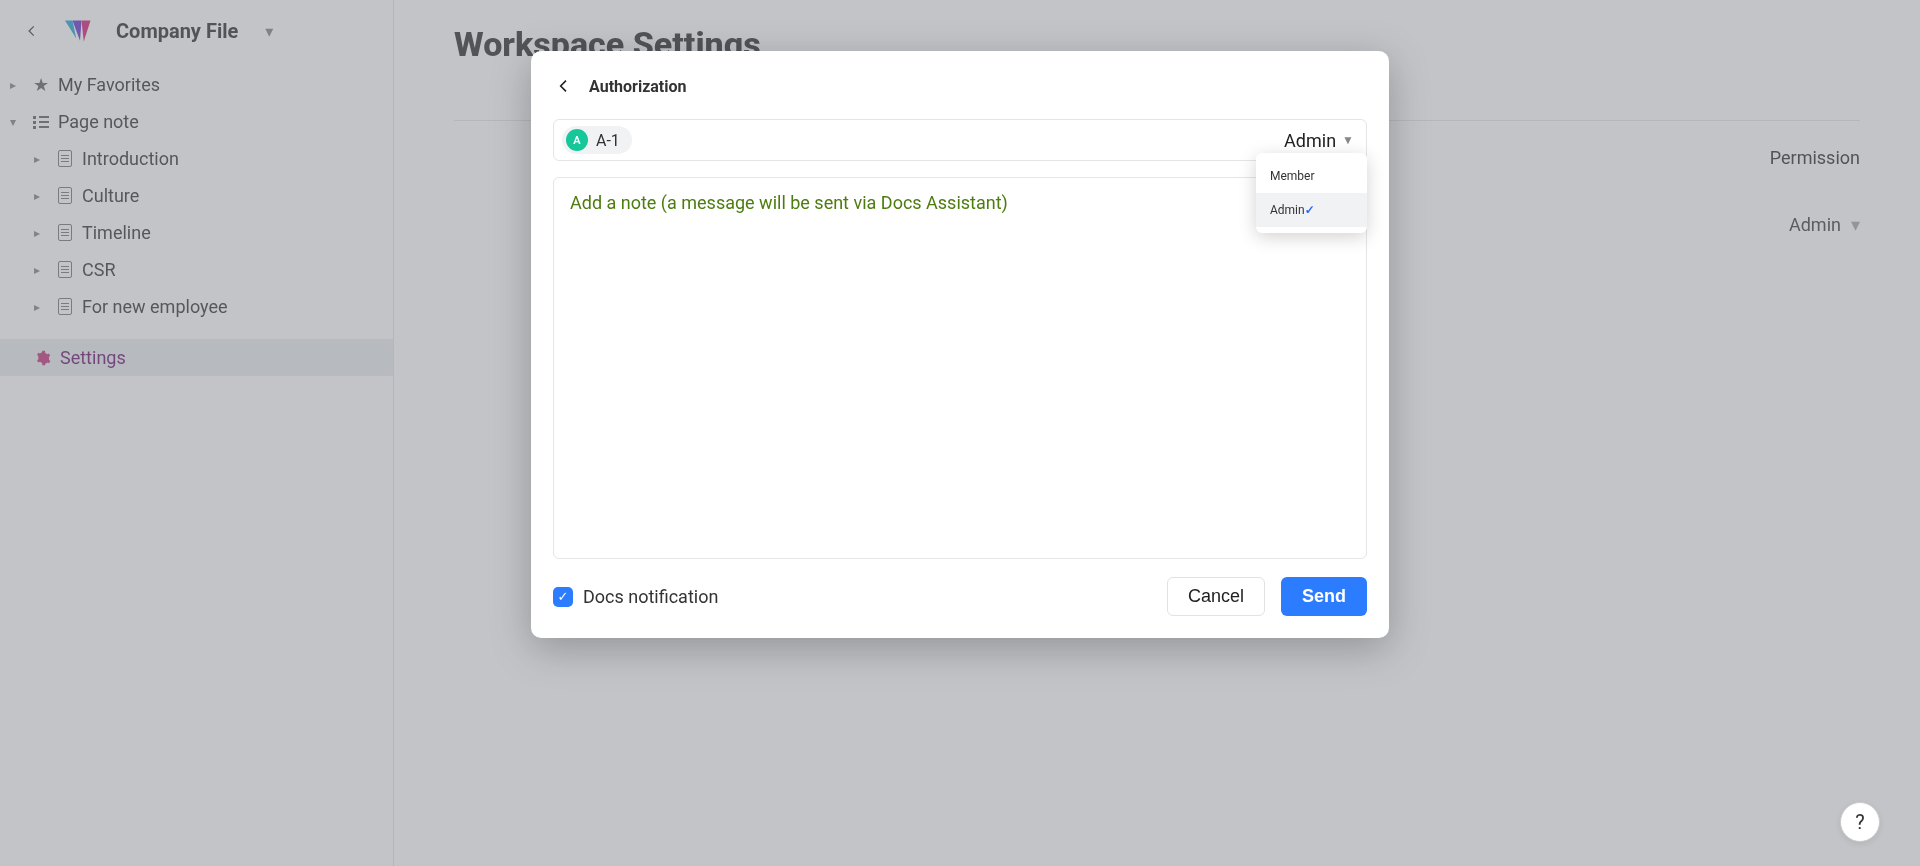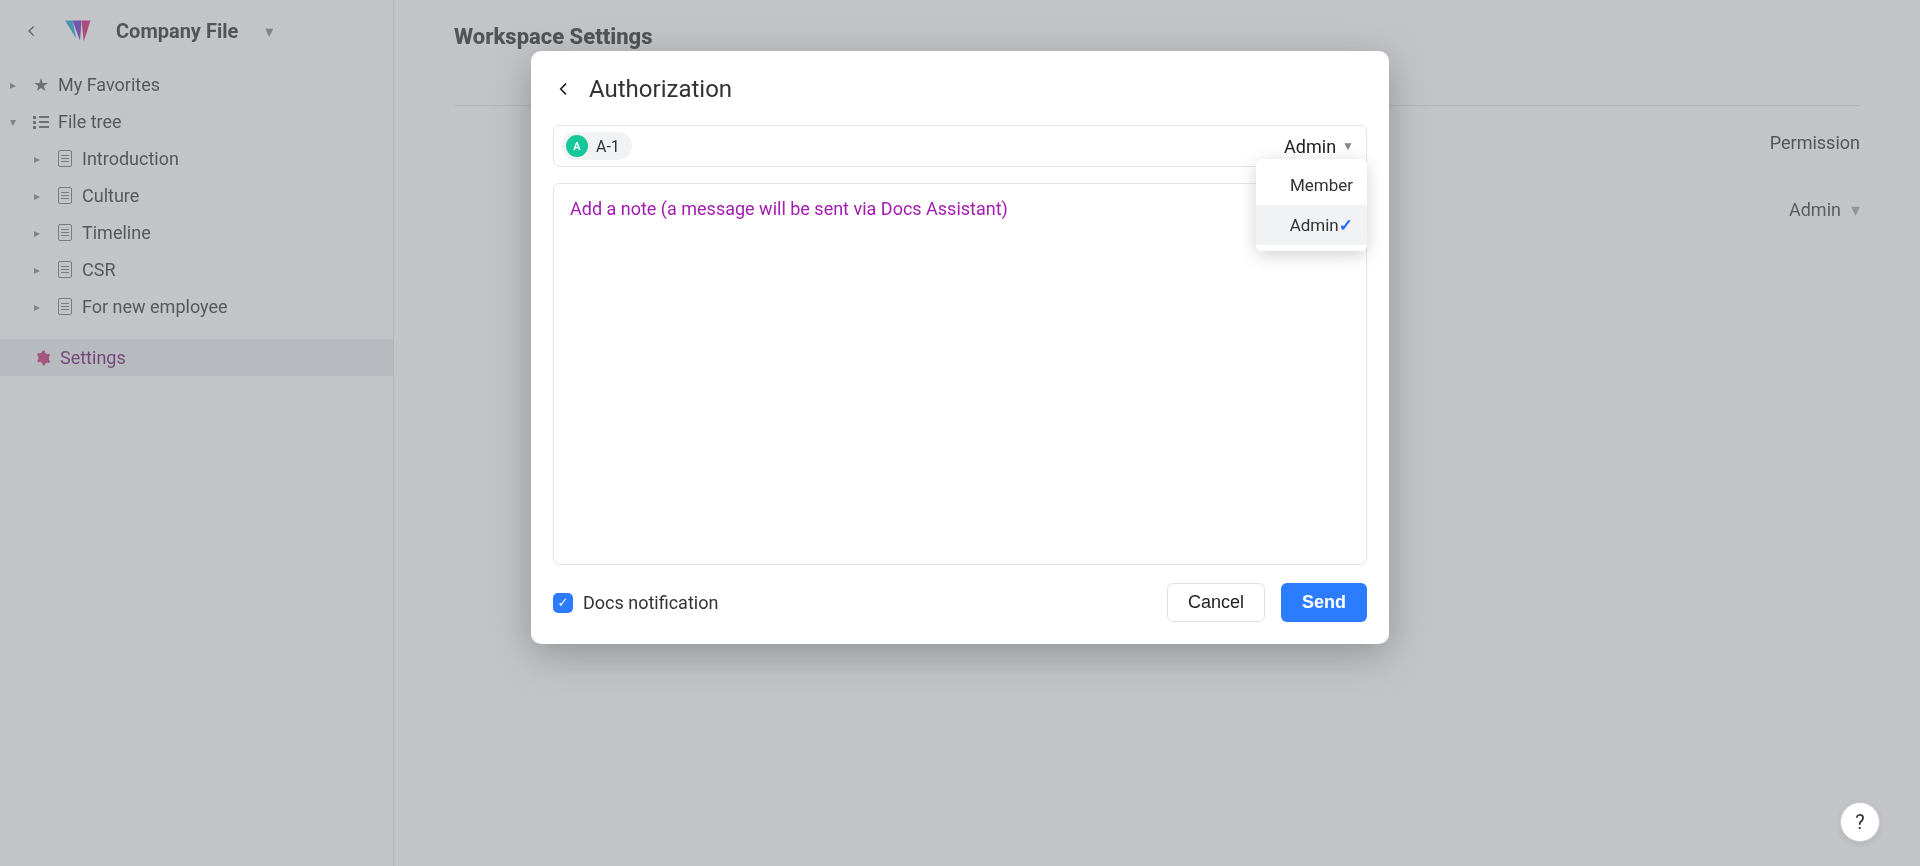--- a/index.html
+++ b/index.html
@@ -31,48 +31,48 @@
   .star{ color:#5a5a5a;}
   .doc-lines{ position:relative; width:14px; height:17px; border:1.4px solid #7a7a7a; border-radius:2px;}
   .doc-lines::before{content:""; position:absolute; left:2px; right:2px; top:4px; height:1.2px; background:#7a7a7a; box-shadow:0 3px 0 #7a7a7a, 0 6px 0 #7a7a7a;}
   .list-icon{ width:16px;height:16px; position:relative;}
   .list-icon::before{content:""; position:absolute; left:0; top:2px; width:3px; height:3px; background:#666; box-shadow:0 5px 0 #666, 0 10px 0 #666;}
   .list-icon::after{content:""; position:absolute; left:6px; top:2px; right:0; height:2px; background:#666; box-shadow:0 5px 0 #666, 0 10px 0 #666;}
   .trash-icon{ width:14px;height:16px; border:1.5px solid #666; border-top:none; border-radius:0 0 2px 2px; position:relative;}
   .trash-icon::before{content:""; position:absolute; top:-4px; left:-3px; right:-3px; height:2px; background:#666;}
 
   
-  .page-title-main{ font-size:22px; font-weight:800;}
+  .page-title-main{ font-size:34px; font-weight:800;}
   .main-divider{ height:1px; background:#e6e6e6; margin-top:56px;}
   .permission-head{float:right; margin-top:26px; font-size:18px;}
   .perm-row{display:flex; justify-content:flex-end; align-items:center; gap:10px; margin-top:46px; font-size:18px; color:#444;}
   .perm-row .caret{color:#aaa;}
 
   
   .overlay{ position:fixed; inset:0; background:rgba(120,125,130,0.45);}
 
   
   .modal{ position:fixed; left:50%; transform:translateX(-50%); top:51px; width:858px; background:#fff; border-radius:10px; box-shadow:0 10px 40px rgba(0,0,0,0.25); padding:24px 22px 22px;}
   .modal-header{ display:flex; align-items:center; gap:14px; margin-bottom:22px;}
   .modal-header .back{ width:22px;height:22px; cursor:pointer; display:flex;align-items:center;justify-content:center;}
-  .modal-title{ font-size:24px; font-weight:400;}
+  .modal-title{ font-size:16px; font-weight:700;}
 
   .user-row{ border:1px solid #e5e5e5; border-radius:6px; display:flex; align-items:center; justify-content:space-between; padding:6px 12px 6px 8px; position:relative;}
   .chip{ display:inline-flex; align-items:center; gap:8px; background:#f1f2f3; border-radius:14px; padding:3px 12px 3px 4px; font-size:16px;}
   .chip .avatar{ width:22px;height:22px;border-radius:50%; background:#16c79a; color:#fff; font-size:11px; display:flex;align-items:center;justify-content:center; font-weight:600;}
   .role-select{ display:flex; align-items:center; gap:6px; font-size:18px; color:#222; cursor:pointer;}
   .role-select .caret{ color:#888; font-size:12px;}
 
   .dropdown{ position:absolute; top:33px; right:-1px; width:111px; background:#fff; border-radius:6px; box-shadow:0 4px 18px rgba(0,0,0,0.18); padding:6px 0; z-index:10;}
-  .dropdown .opt{ padding:10px 14px; font-size:17px; display:flex; align-items:center; justify-content:flex-end; cursor:pointer;}
+  .dropdown .opt{ padding:10px 14px; font-size:12px; display:flex; align-items:center; justify-content:flex-start; cursor:pointer;}
   .dropdown .opt.selected{ background:#f1f2f4;}
   .dropdown .check{ color:#2469ff; font-weight:700;}
 
   .note-area{ margin-top:16px; border:1px solid #e5e5e5; border-radius:6px; height:382px; padding:14px 16px;}
-  .note-area .placeholder{ color:#a21caf; font-size:18px;}
+  .note-area .placeholder{ color:#4d7c0f; font-size:18px;}
 
   .modal-footer{ display:flex; align-items:center; justify-content:space-between; margin-top:18px;}
   .notify{ display:flex; align-items:center; gap:10px; font-size:18px;}
   .checkbox{ width:20px;height:20px; border-radius:5px; background:#2b7cff; display:flex;align-items:center;justify-content:center; color:#fff; font-size:13px;}
   .buttons{ display:flex; gap:16px;padding-left:10px;}
   .btn{ font-size:18px; padding:8px 20px; border-radius:6px; cursor:pointer; border:1px solid transparent;}
   .btn.cancel{ background:#fff; border-color:#e2e2e2; color:#222;}
   .btn.primary{ background:#2b7cff; color:#fff; font-weight:600;}
 
   
@@ -108,21 +108,21 @@
       <div class="tree-row level-1">
         <span class="toggle">▸</span>
         <span class="icon star">★</span>
         <span>My Favorites</span>
       </div>
       <div class="tree-row level-1">
         <span class="toggle">▾</span>
         <span class="icon">
             <span class="list-icon"></span>
           </span>
-        <span>File tree</span>
+        <span>Page note</span>
       </div>
 
       <div class="tree-row level-2">
         <span class="toggle">▸</span>
         <span class="icon">
             <span class="doc-lines"></span>
           </span>
         <span>Introduction</span>
       </div>
       <div class="tree-row level-2">

